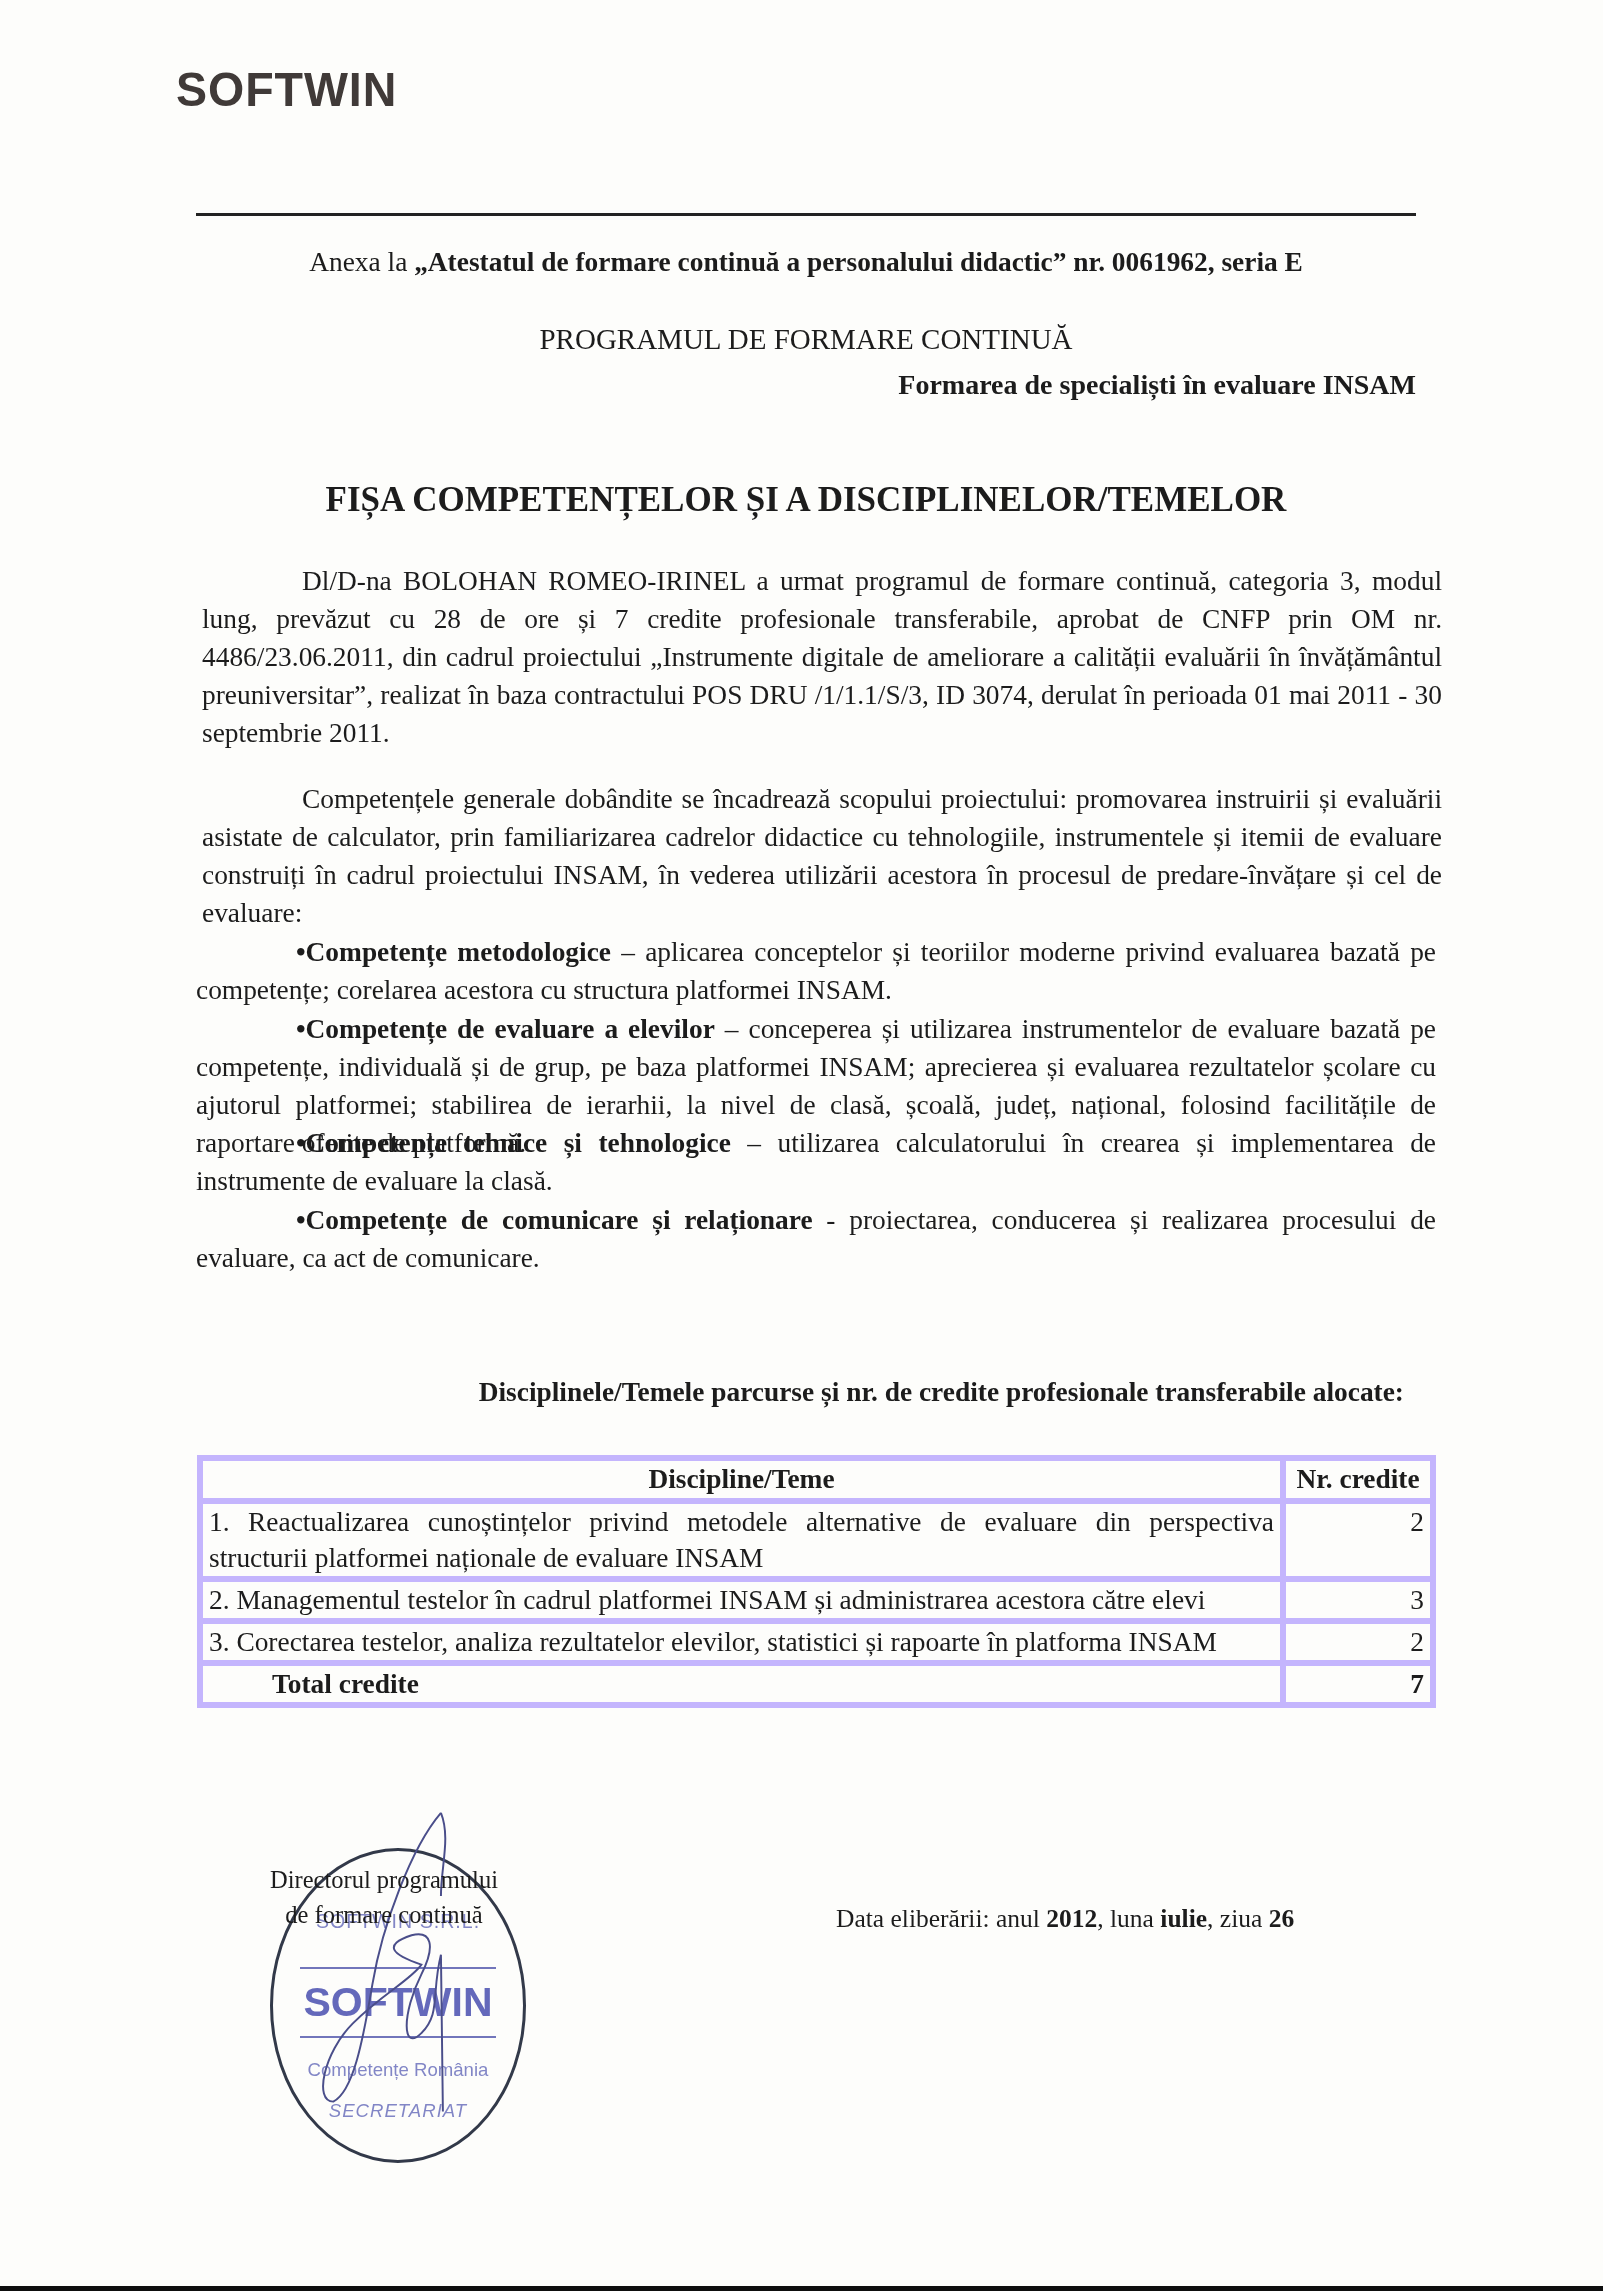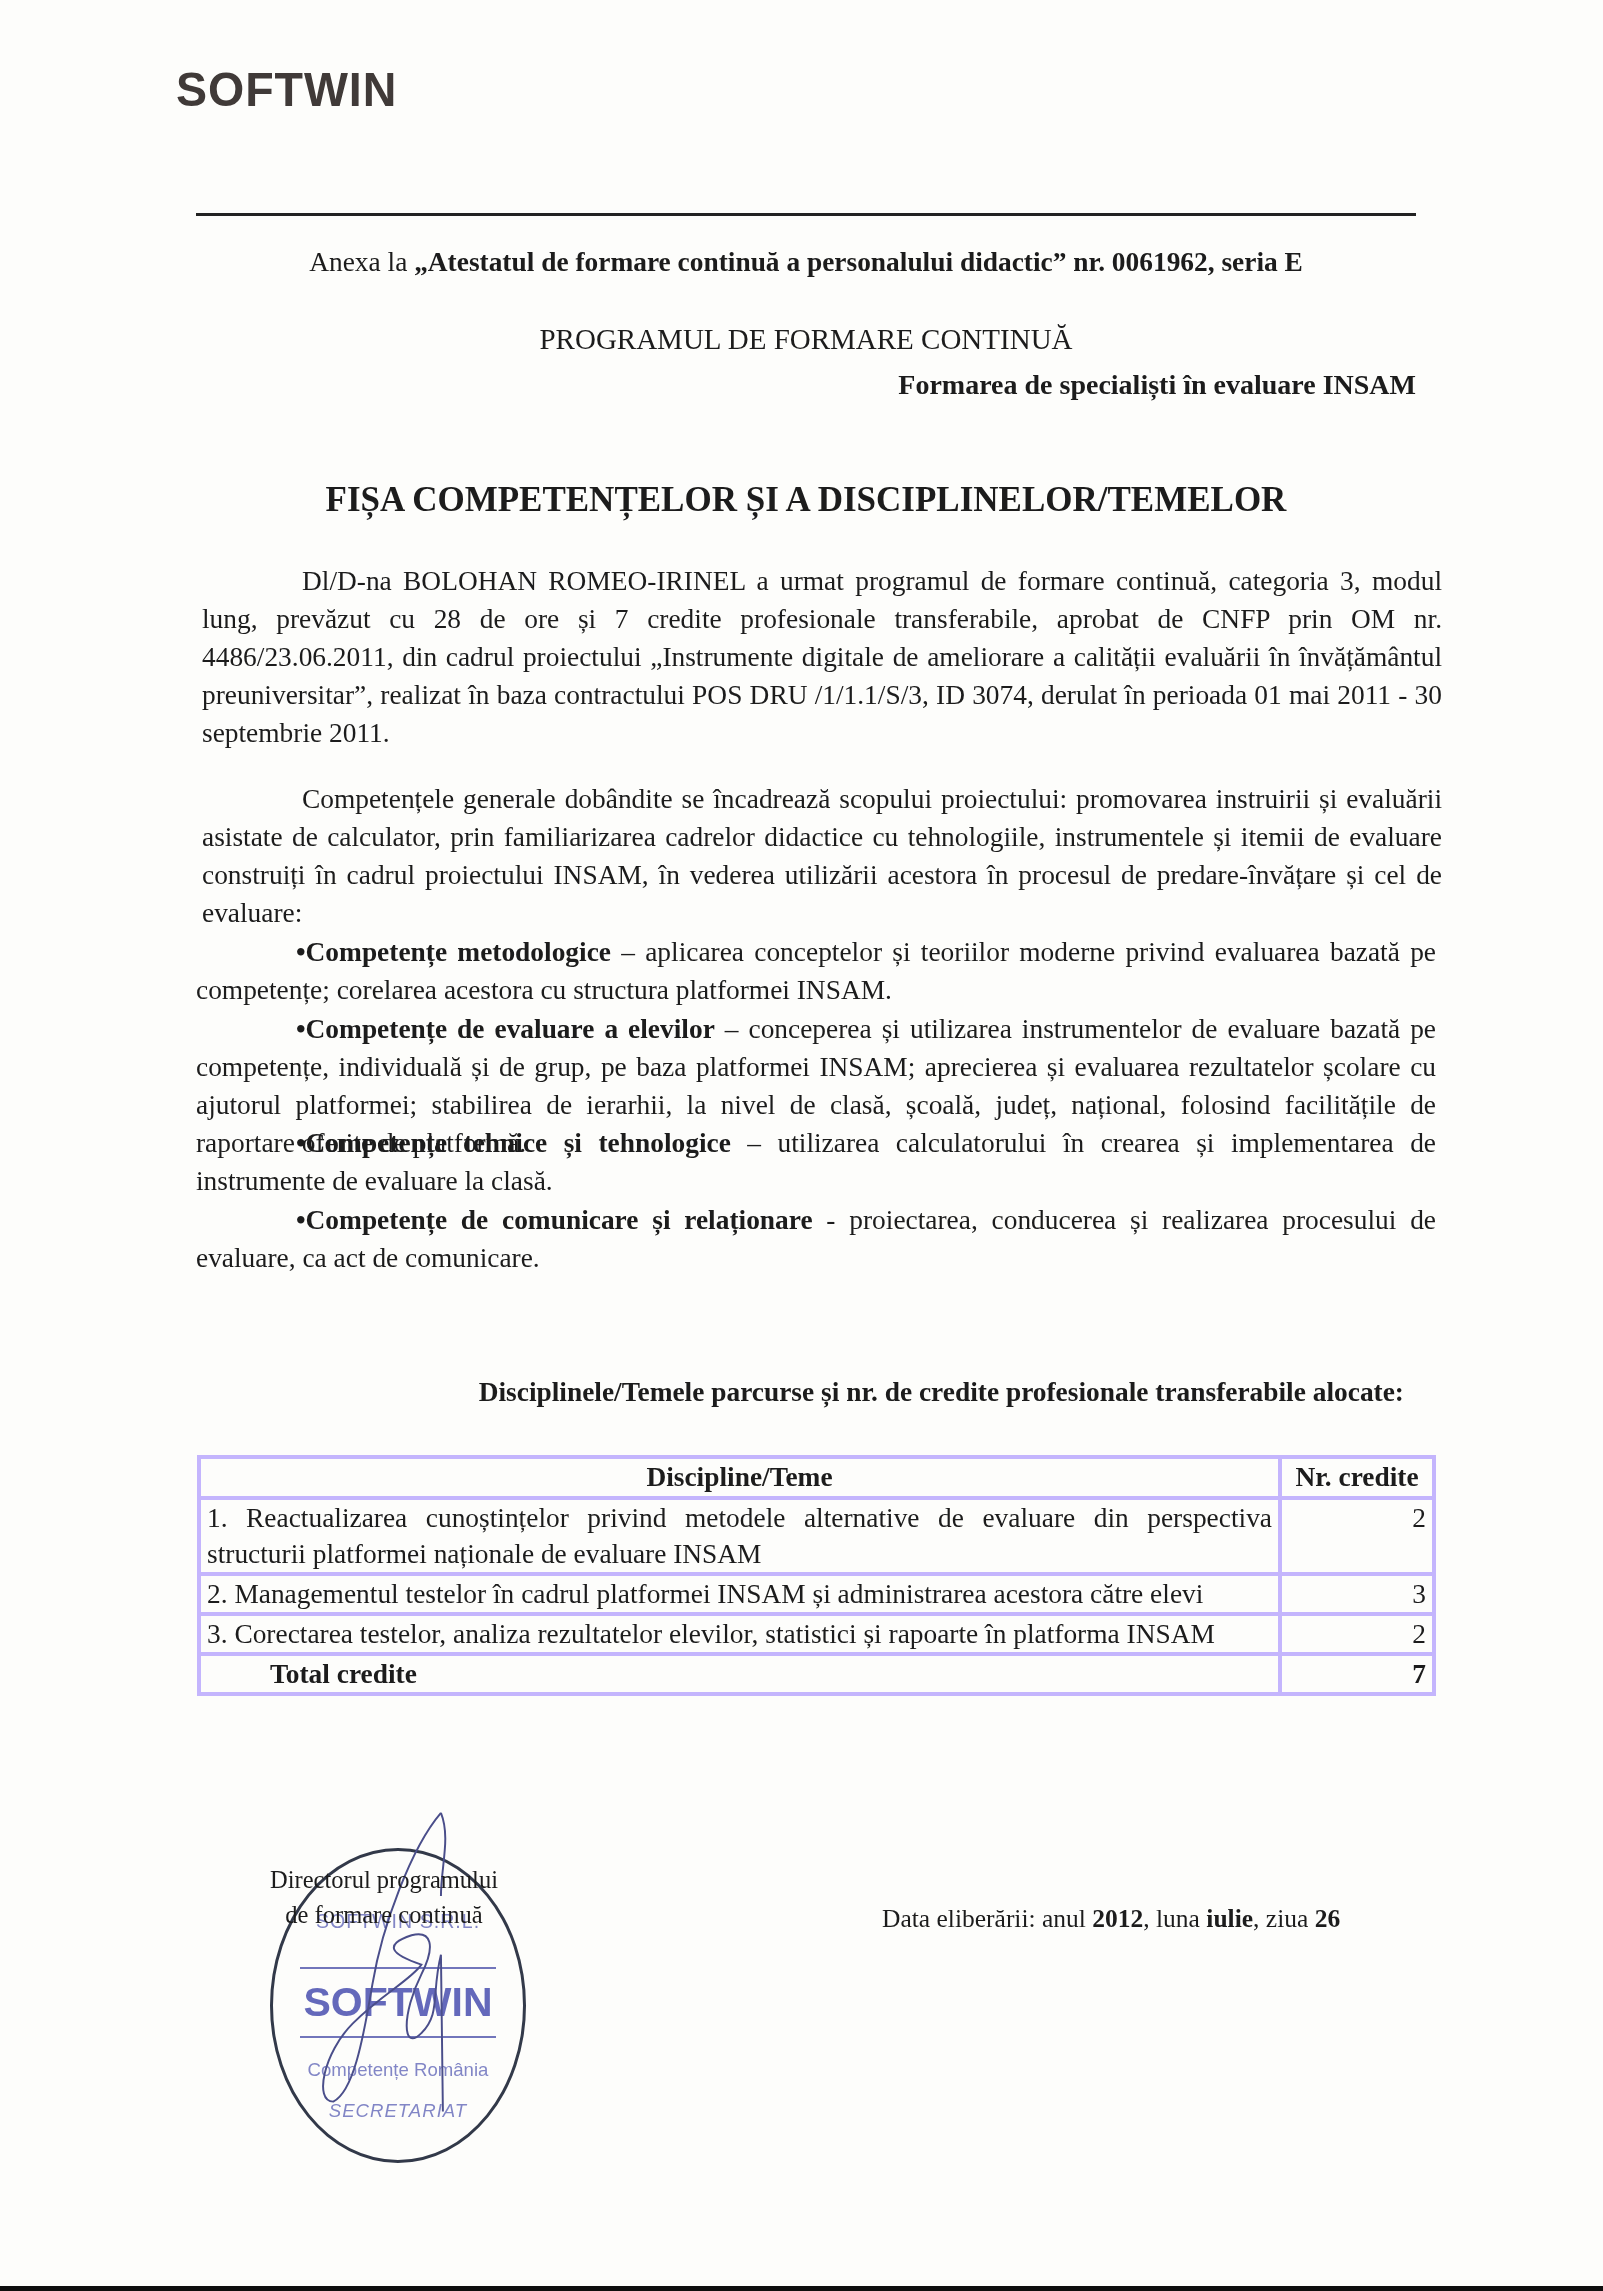--- a/index.html
+++ b/index.html
@@ -47,21 +47,21 @@
     .bullet b { font-weight:bold; }
     .disc-heading {
       position:absolute; left:196px; top:1377px; width:1208px; text-align:right;
       font-size:27.4px; font-weight:bold;
     }
     table.disc {
       position:absolute; left:197px; top:1455px; width:1239px;
       border-collapse:collapse; font-size:27.4px;
     }
     table.disc td, table.disc th {
-      border:4px solid #c4b5fd; padding:0 6px; vertical-align:top; line-height:36px;
+      border:6px solid #c4b5fd; padding:0 6px; vertical-align:top; line-height:36px;
     }
     table.disc th { font-weight:bold; height:37px; }
     table.disc td.tema { text-align:justify; width:1065px; }
     table.disc td.cred { text-align:right; }
     table.disc td.total-label { font-weight:bold; padding-left:69px; }
     table.disc td.total-val { font-weight:bold; text-align:right; }
     .stamp {
       position:absolute; left:270px; top:1848px; width:250px; height:309px;
       border:3px solid #0f172a; border-radius:50%; opacity:0.85;
     }
@@ -70,21 +70,21 @@
     .stamp-city { position:absolute; left:0; right:0; top:208px; text-align:center; font-family:"Liberation Sans",sans-serif; font-size:18.6px; color:#6d72bd; }
     .stamp-dept { position:absolute; left:0; right:0; top:249px; text-align:center; font-family:"Liberation Sans",sans-serif; font-size:18.6px; color:#6d72bd; letter-spacing:1px;font-style:italic; }
     .signature {
       position:absolute; left:294px; top:1808px; width:196px; height:323px;
     }
     .director {
       position:absolute; left:227px; top:1862px; width:314px; text-align:center;
       font-size:24.5px; line-height:35px;
     }
     .date {
-      position:absolute; left:882px; top:1904px; font-size:25.5px;
+      position:absolute; left:836px; top:1904px; font-size:25.5px;
     }
     .date b { font-weight:bold; }
     .bottom-edge {
       position:absolute; left:0; bottom:0; width:1604px; height:5.9px; background:#0e0e0e;
     }
   </style>
 </head>
 <body>
 
 <div class="logo">SOFTWIN</div>

